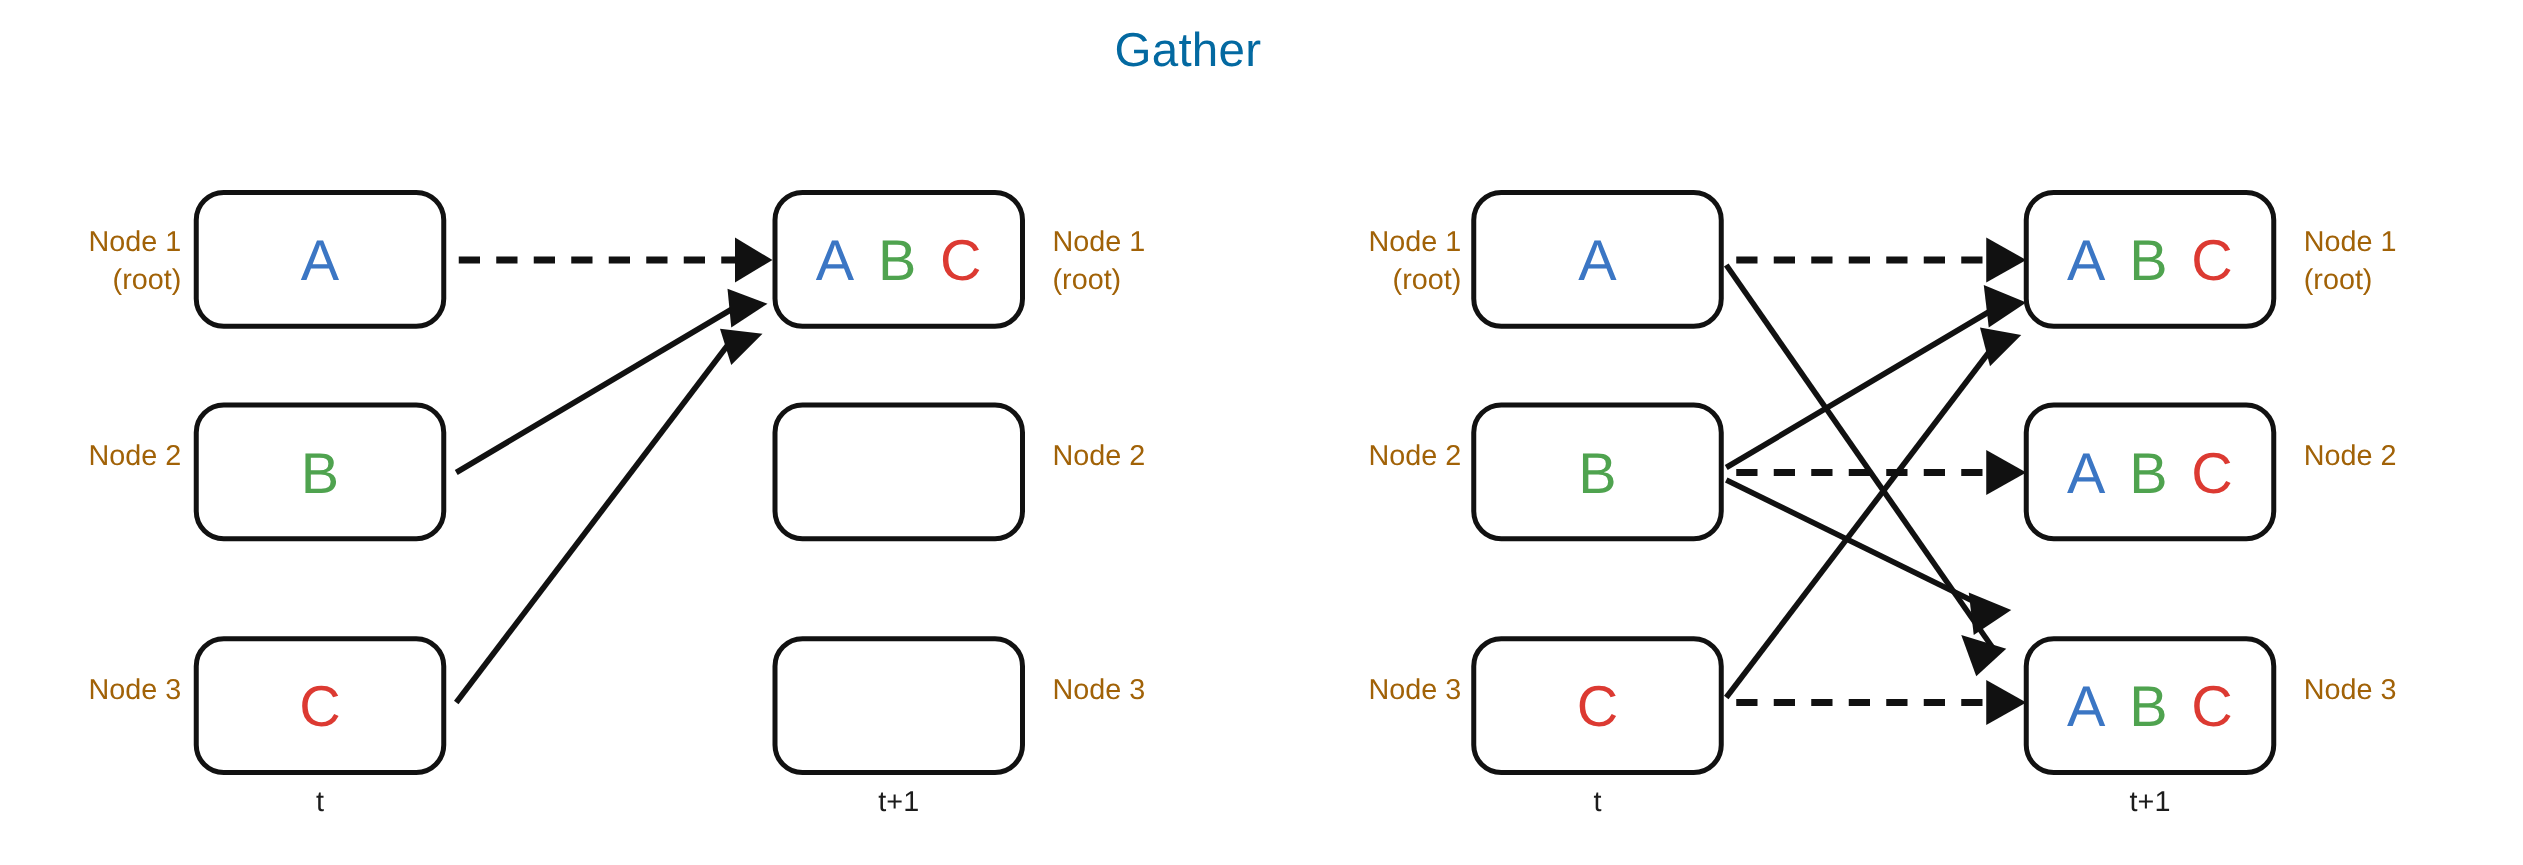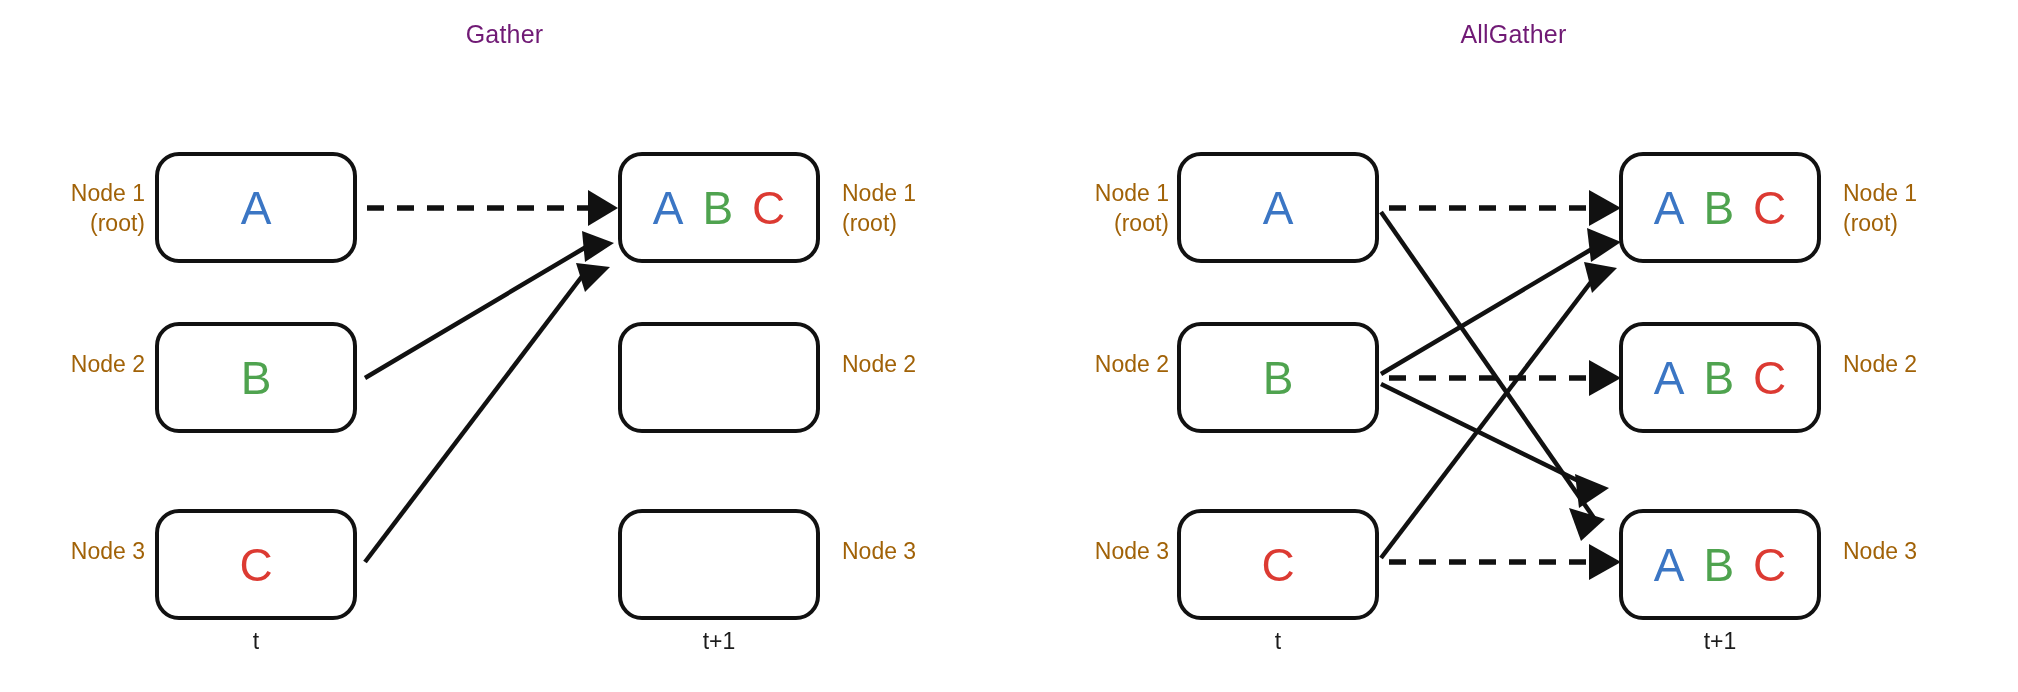--- a/index.html
+++ b/index.html
@@ -10,25 +10,25 @@
     color:#1c1c1c;
     overflow:hidden;
     position:relative;
   }
   .panel{position:absolute;top:0;width:1009px;height:692px;}
   #panel-gather{left:0;}
   #panel-allgather{left:1009px;}
 
   .panel-title{
     position:absolute;top:20px;left:0;width:100%;
-    text-align:center;
-    font-size:25px;
+    text-align:right;
+    font-size:38px;
     font-weight:400;
     letter-spacing:0.2px;
-    color:#701a75;
+    color:#0369a1;
     white-space:nowrap;
   }
 
   .node-box{
     position:absolute;
     width:202px;height:111px;
     border:4.5px solid #111111;
     border-radius:24px;
     background:#ffffff;
     box-sizing:border-box;
@@ -127,21 +127,20 @@
 
   <div class="node-box" style="left:618px;top:509px;"></div>
   <div class="side-label right" style="left:842px;top:536px;width:170px;">Node 3</div>
 
   <div class="time-label" style="left:155px;top:628px;">t</div>
   <div class="time-label" style="left:618px;top:628px;">t+1</div>
 </div>
 
 <div class="panel" id="panel-allgather">
 
-  <div class="panel-title">AllGather</div>
 
   <svg class="arrows" viewBox="0 0 1009 692">
 
     <line class="ln dashed" x1="380" y1="208" x2="580" y2="208"></line>
     <polygon class="ahead" points="580,190 612,208 580,226"></polygon>
 
     <line class="ln dashed" x1="380" y1="378" x2="580" y2="378"></line>
     <polygon class="ahead" points="580,360 612,378 580,396"></polygon>
 
     <line class="ln dashed" x1="380" y1="562" x2="580" y2="562"></line>

